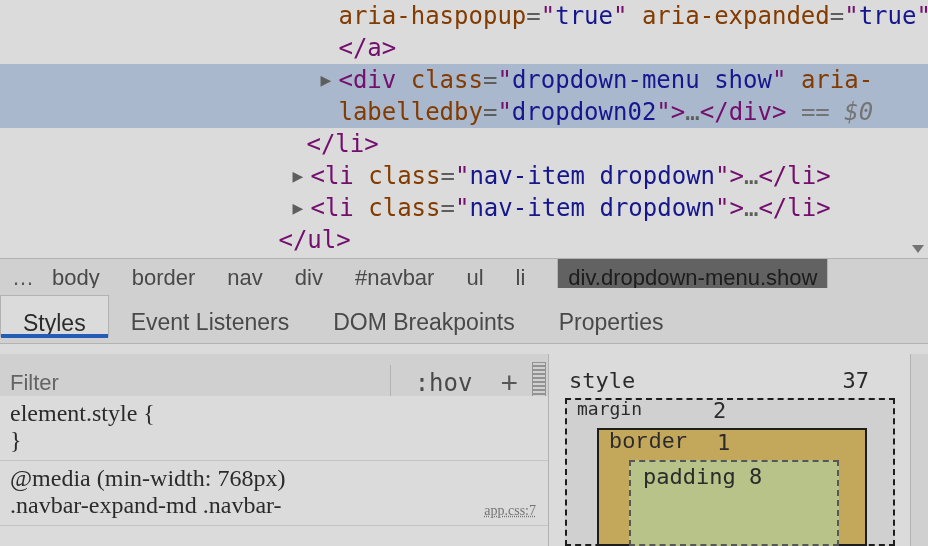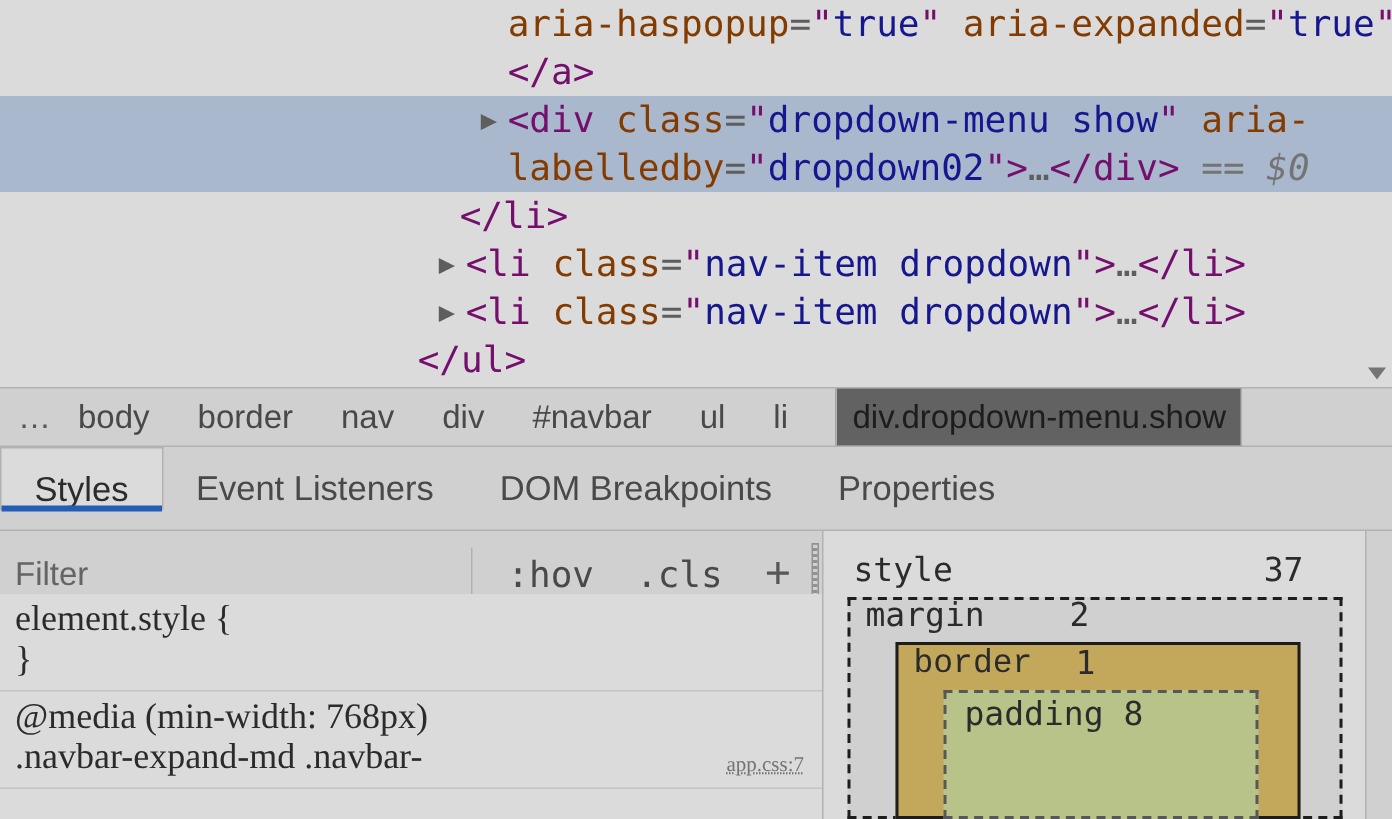--- a/index.html
+++ b/index.html
@@ -26,21 +26,21 @@
   .dom-scroll-edge { position: absolute; right: 0; top: 240px; width: 20px; height: 18px; }
   .dom-scroll-edge svg { display: block; }
 
   
   .breadcrumb { position: absolute; left: 0; top: 258px; width: 928px; height: 40px; background: #f3f3f3; border-top: 1px solid #d0d0d0; border-bottom: 1px solid #d0d0d0; display: flex; align-items: center; font-size: 22px; color: #555; }
   .breadcrumb .bc-ell { padding: 0 18px 0 12px; color: #666; }
   .breadcrumb .bc-item { padding: 0 32px 0 0; color: #555; cursor: default; }
   .breadcrumb .bc-sel { color: #222; background: #737373; padding: 6px 10px; border: 1px solid #d0d0d0; border-top: none; border-bottom: none; margin-top: -1px; margin-bottom: -1px; }
 
   
-  .tabs { position: absolute; left: 0; top: 298px; width: 928px; height: 56px; background: #f3f3f3; border-bottom: 1px solid #d0d0d0; display: flex; align-items: flex-start; font-size: 23px; }
+  .tabs { position: absolute; left: 0; top: 288px; width: 928px; height: 56px; background: #f3f3f3; border-bottom: 1px solid #d0d0d0; display: flex; align-items: center; font-size: 23px; }
   .tab { padding: 14px 22px 0 22px; color: #555; cursor: pointer; position: relative; }
   .tab.active { background: #fff; color: #333; border: 1px solid #d0d0d0; border-bottom: none; }
   .tab.active::after { content: ""; position: absolute; left: 0; right: 0; bottom: -1px; height: 4px; background: #2b6cd4; }
 
   
   .styles-toolbar { position: absolute; left: 0; top: 354px; width: 548px; height: 58px; background: #f3f3f3; border-bottom: 1px solid #d0d0d0; display: flex; align-items: center; }
   .filter-input { flex: 1; background: transparent; border: none; font-size: 22px; color: #888; padding: 0 6px 0 10px; outline: none; font-family: inherit; }
   .tb-sep { width: 1px; height: 36px; background: #d0d0d0; margin: 0 10px; }
   .tb-btn { font-family: Consolas, Menlo, monospace; font-size: 24px; color: #555; padding: 0 14px; cursor: pointer; }
   .tb-plus { font-size: 30px; color: #666; padding: 0 14px; cursor: pointer; line-height: 30px; }
@@ -53,21 +53,21 @@
   .rule-brace { color: #333; }
   .rule-link { position: absolute; right: 12px; color: #888; text-decoration: underline dotted; font-size: 14px; }
   .media-line { color: #333; }
 
   
   .box-panel { position: absolute; left: 548px; top: 354px; width: 380px; height: 192px; background: #fff; border-left: 1px solid #d0d0d0; overflow: hidden; }
   .box-scroll { position: absolute; right: 0; top: 0; width: 18px; height: 192px; background: #f3f3f3; border-left: 1px solid #d0d0d0; }
   .bm-row { font-family: Consolas, Menlo, monospace; font-size: 22px; color: #333; }
   .bm-position-row { position: absolute; left: 20px; top: 14px; width: 300px; display: flex; justify-content: space-between; }
   .bm-margin-box { position: absolute; left: 16px; top: 44px; width: 330px; height: 148px; border: 2px dashed #222; background: #f3f3f3; }
-  .bm-margin-lbl { position: absolute; left: 10px; top: -2px; font-size: 22px; text-align: right; }
+  .bm-margin-lbl { position: absolute; left: 10px; top: -2px; font-size: 18px; text-align: right; }
   .bm-margin-val { position: absolute; left: 146px; top: -2px; font-size: 22px; }
   .bm-border-box { position: absolute; left: 30px; top: 28px; width: 270px; height: 118px; border: 2px solid #222; background: #e3c36b; }
   .bm-border-lbl { position: absolute; left: 10px; top: 0px; font-size: 22px; font-family: Liberation Mono, monospace; }
   .bm-border-val { position: absolute; left: 118px; top: 0px; font-size: 22px; }
   .bm-padding-box { position: absolute; left: 30px; top: 30px; width: 210px; height: 86px; border: 2px dashed #666; background: #d6e39f; }
   .bm-padding-lbl { position: absolute; left: 12px; top: 2px; font-size: 22px; }
   .bm-padding-val { position: absolute; left: 118px; top: 2px; font-size: 22px; }
 
   
   .dim { position: absolute; left: 0; top: 0; width: 928px; height: 546px; background: rgba(0,0,0,0.14); pointer-events: none; }
@@ -153,21 +153,20 @@
     <div class="tab active">Styles</div>
     <div class="tab">Event Listeners</div>
     <div class="tab">DOM Breakpoints</div>
     <div class="tab">Properties</div>
   </div>
 
   <div class="styles-toolbar">
     <input class="filter-input" placeholder="Filter" style="">
     <div class="tb-sep"></div>
     <div class="tb-btn">:hov</div>
-    <div class="tb-btn">.cls</div>
     <div class="tb-plus">+</div>
     <div class="tb-edge"></div>
   </div>
 
   <div class="rules">
     <div class="rule-block">
       <span class="rule-sel">element.style</span>
       <span> </span><span class="rule-brace">{</span><br>
       <span class="rule-brace">}</span>
     </div>

